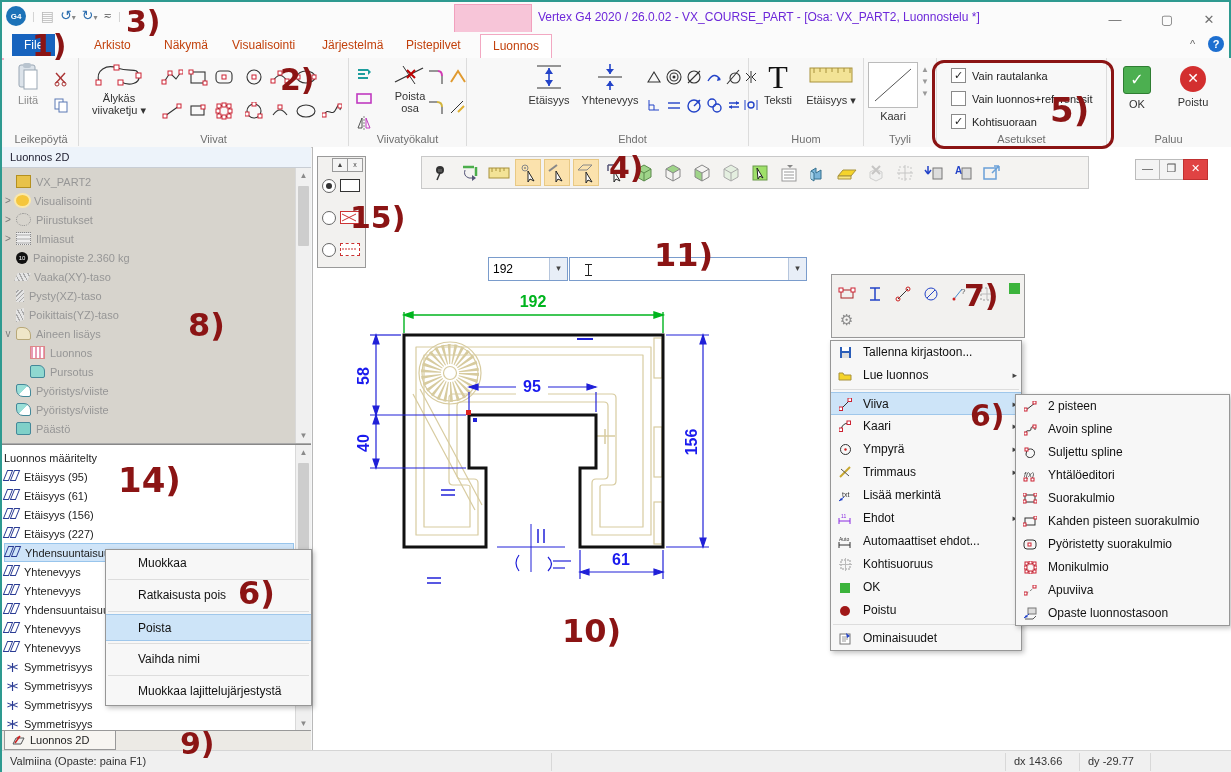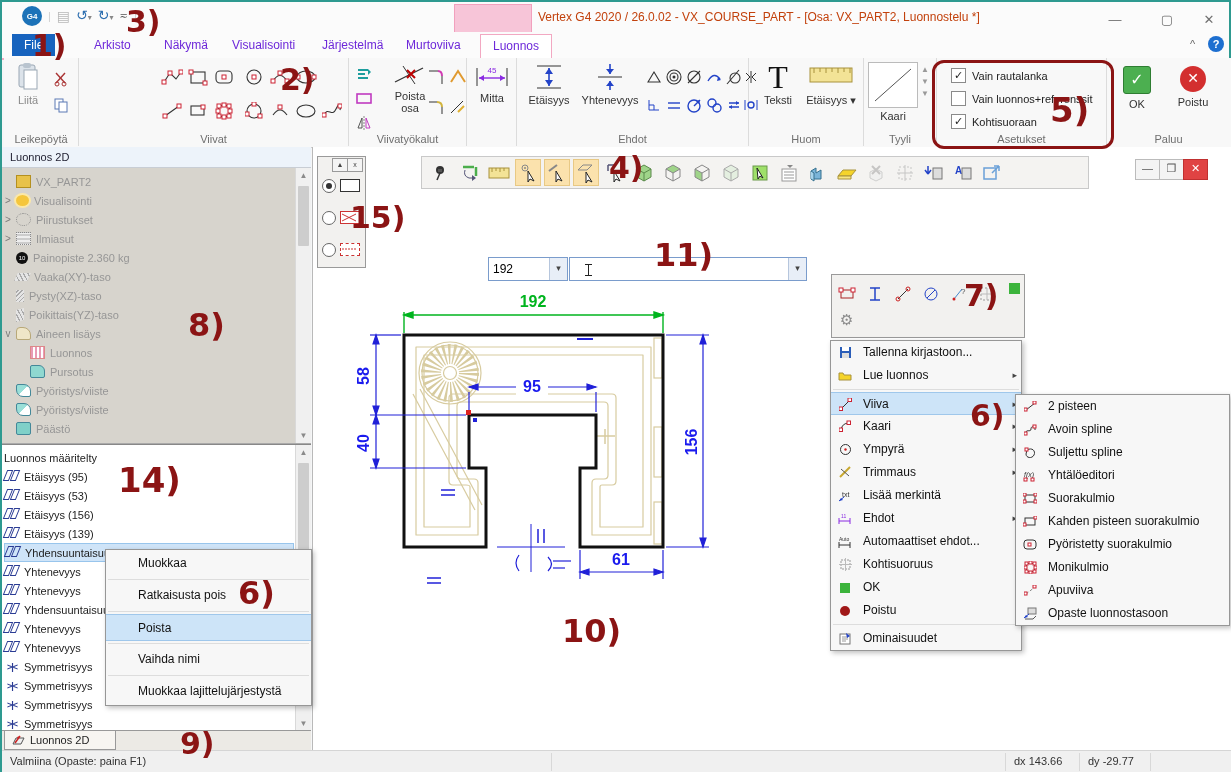--- a/index.html
+++ b/index.html
@@ -6,25 +6,25 @@
     font-family:"Liberation Sans","DejaVu Sans",sans-serif;font-size:11px;color:#222;background:#fff;}
   #win{position:absolute;left:0;top:0;width:1231px;height:772px;border:2px solid #2e9a90;box-sizing:border-box;background:#f5f6f7;}
   
   #titlebar{position:absolute;left:0;top:0;width:100%;height:32px;background:#fbfbfb;}
   .qat{position:absolute;top:4px;display:flex;align-items:center;gap:6px;}
   .g4logo{width:20px;height:20px;border-radius:50%;background:#1c72b8;color:#fff;font-size:8px;font-weight:bold;
      display:flex;align-items:center;justify-content:center;}
   .qbtn{color:#2e6fb0;font-size:14px;line-height:14px;}
   .qgray{color:#b8b8b8;}
   .sep{color:#cfcfcf;}
-  #title-text{position:absolute;left:536px;top:8px;color:#c2410c;font-size:12px;white-space:nowrap;}
+  #title-text{position:absolute;left:536px;top:8px;color:#6d28d9;font-size:12px;white-space:nowrap;}
   .winbtn{position:absolute;top:10px;color:#707070;font-size:13px;width:30px;text-align:center;}
   
   #menurow{position:absolute;left:0;top:30px;width:100%;height:26px;background:#fbfbfb;border-bottom:2px solid #f2a8c2;}
-  .mtab{position:absolute;top:2px;height:22px;line-height:22px;padding:0 12px;color:#6d28d9;font-size:12px;}
+  .mtab{position:absolute;top:2px;height:22px;line-height:22px;padding:0 12px;color:#c2410c;font-size:12px;}
   .filetab{background:#1763be;color:#fff;}
   .activetab{background:#fff;border:1px solid #f2a8c2;border-bottom:none;height:23px;}
   #pinkblock{position:absolute;left:452px;top:2px;width:76px;height:29px;background:#f7c5d8;border:1px solid #f2a0bd;}
   .helpchev{position:absolute;top:36px;color:#666;}
   .helpdot{position:absolute;top:34px;width:16px;height:16px;border-radius:50%;background:#1d6fd0;color:#fff;
      text-align:center;line-height:16px;font-weight:bold;font-size:11px;}
   
   #ribbon{position:absolute;left:2px;top:56px;width:1227px;height:89px;background:#f8f8f8;border-bottom:1px solid #cfcfcf;}
   .rgroup{position:absolute;top:0;height:88px;border-right:1px solid #dcdcdc;box-sizing:border-box;}
   .glabel{position:absolute;bottom:1px;width:100%;text-align:center;color:#6f6f6f;font-size:11px;}
@@ -98,21 +98,21 @@
   .ibeam{position:absolute;width:1px;height:12px;background:#222;}
   .ibeam::before,.ibeam::after{content:"";position:absolute;left:-3px;width:7px;height:1px;background:#222;}
   .ibeam::after{bottom:0;}
 </style>
 </head>
 <body>
 
 <div id="win">
 
   <div id="titlebar">
-    <div class="qat" style="left:20px;">
+    <div class="qat" style="left:4px;">
       <span class="g4logo">G4</span>
       <span class="sep">|</span>
       <span class="qbtn qgray">▤</span>
       <span class="qbtn"><span>↺</span><span style="font-size:8px;color:#888">▾</span></span>
       <span class="qbtn"><span>↻</span><span style="font-size:8px;color:#888">▾</span></span>
       <span class="qbtn" style="color:#555;font-size:10px">≂</span>
       <span class="sep">|</span>
     </div>
     <div id="title-text">Vertex G4 2020 / 26.0.02 - VX_COURSE_PART - [Osa: VX_PART2, Luonnostelu *]</div>
     <div class="winbtn" style="left:1098px">—</div>
@@ -120,21 +120,21 @@
     <div class="winbtn" style="left:1192px">✕</div>
   </div>
 
   <div id="pinkblock"></div>
   <div id="menurow">
     <div class="mtab filetab" style="left:10px">File</div>
     <div class="mtab" style="left:80px">Arkisto</div>
     <div class="mtab" style="left:150px">Näkymä</div>
     <div class="mtab" style="left:218px">Visualisointi</div>
     <div class="mtab" style="left:308px">Järjestelmä</div>
-    <div class="mtab" style="left:392px">Murtoviiva</div>
+    <div class="mtab" style="left:392px">Pistepilvet</div>
     <div class="mtab activetab" style="left:478px">Luonnos</div>
   </div>
   <div class="helpchev" style="left:1188px">^</div>
   <div class="helpdot" style="left:1206px">?</div>
 
   <div id="ribbon">
 
     <div class="rgroup" style="left:0;width:75px">
       <div class="bigbtn" style="left:6px;top:4px;width:36px">
         <svg width="26" height="30">
@@ -155,20 +155,30 @@
       <div class="vic" style="left:44px;top:34px">
         <svg width="16" height="16">
             <rect x="2" y="2" width="8" height="10" fill="#fff" stroke="#5b79b4"></rect>
             <rect x="6" y="5" width="8" height="10" fill="#fff" stroke="#5b79b4"></rect>
           </svg>
       </div>
       <div class="glabel">Leikepöytä</div>
     </div>
 
     <div class="rgroup" style="left:75px;width:270px">
+      <div class="bigbtn" style="left:6px;top:2px;width:68px">
+        <svg width="52" height="30">
+            <path class="bk" d="M6,22 C2,10 14,4 24,8 C38,13 44,6 46,16 C47,24 36,26 28,22"></path>
+            <rect class="rs" x="3" y="20" width="5" height="5"></rect>
+            <rect class="rs" x="21" y="5" width="5" height="5"></rect>
+            <rect class="rs" x="43" y="13" width="5" height="5"></rect>
+            <rect class="rs" x="25" y="20" width="5" height="5"></rect>
+          </svg>
+        <div style="line-height:12px"><span>Älykäs viivaketju</span> <span>▾</span></div>
+      </div>
       <div class="vic" style="left:80px;top:6px">
           <svg width="22" height="18">
             <path class="bk" d="M3,14 L9,5 L15,11 L20,4"></path>
             <rect class="rs" x="1" y="12" width="4" height="4"></rect>
             <rect class="rs" x="7" y="3" width="4" height="4"></rect>
             <rect class="rs" x="18" y="2" width="4" height="4"></rect>
           </svg>
         </div>
       <div class="vic" style="left:106px;top:6px">
           <svg width="20" height="18">
@@ -305,33 +315,20 @@
         </div>
       <div class="vic" style="left:96px;top:36px">
           <svg width="20" height="18">
             <line x1="3" y1="15" x2="15" y2="3" stroke="#333"></line>
             <path d="M10,14 l6,-6" stroke="#e0b030" stroke-width="2"></path>
           </svg>
         </div>
       <div class="glabel">Viivatyökalut</div>
     </div>
 
-    <div class="rgroup" style="left:463px;width:50px">
-      <div class="bigbtn" style="left:4px;top:6px;width:42px">
-        <svg width="38" height="26">
-            <line x1="4" y1="4" x2="4" y2="22" stroke="#333"></line>
-            <line x1="34" y1="4" x2="34" y2="22" stroke="#333"></line>
-            <line x1="6" y1="14" x2="32" y2="14" stroke="#8a2be2" stroke-width="1.4"></line>
-            <path d="M6,14 l5,-3 v6 Z M32,14 l-5,-3 v6 Z" fill="#8a2be2"></path>
-            <text x="19" y="9" font-size="8" fill="#8a2be2" text-anchor="middle">45</text>
-          </svg>
-        <div>Mitta</div>
-      </div>
-      <div class="glabel"></div>
-    </div>
 
     <div class="rgroup" style="left:513px;width:232px">
       <div class="bigbtn" style="left:6px;top:4px;width:52px">
         <svg width="30" height="30">
             <line x1="3" y1="4" x2="27" y2="4" stroke="#333"></line>
             <line x1="3" y1="26" x2="27" y2="26" stroke="#333"></line>
             <line x1="15" y1="6" x2="15" y2="24" stroke="#2343c8" stroke-width="1.6"></line>
             <path d="M15,6 l-4,6 h8 Z M15,24 l-4,-6 h8 Z" fill="#2343c8"></path>
           </svg>
         <div>Etäisyys</div>
@@ -559,29 +556,29 @@
   <div id="clist">
     <div class="crow" style="top:3px;font-weight:normal">
         <span>Luonnos määritelty</span>
       </div>
     <div class="crow" style="top:22px">
         <span class="cicon pp"><i></i><i></i></span>
         <span>Etäisyys (95)</span>
       </div>
     <div class="crow" style="top:41px">
         <span class="cicon pp"><i></i><i></i></span>
-        <span>Etäisyys (53)</span>
+        <span>Etäisyys (61)</span>
       </div>
     <div class="crow" style="top:60px">
         <span class="cicon pp"><i></i><i></i></span>
         <span>Etäisyys (156)</span>
       </div>
     <div class="crow" style="top:79px">
         <span class="cicon pp"><i></i><i></i></span>
-        <span>Etäisyys (139)</span>
+        <span>Etäisyys (227)</span>
       </div>
     <div class="crow sel" style="top:98px">
         <span class="cicon pp"><i></i><i></i></span>
         <span>Yhdensuuntaisuus</span>
       </div>
     <div class="crow" style="top:117px">
         <span class="cicon pp"><i></i><i></i></span>
         <span>Yhtenevyys</span>
       </div>
     <div class="crow" style="top:136px">

